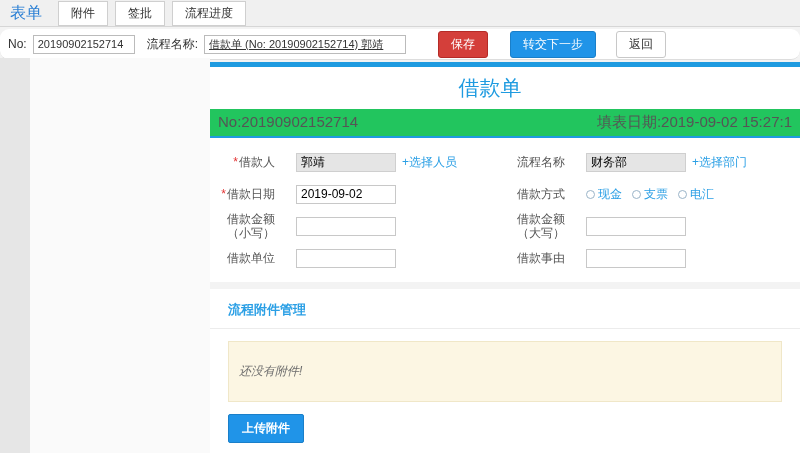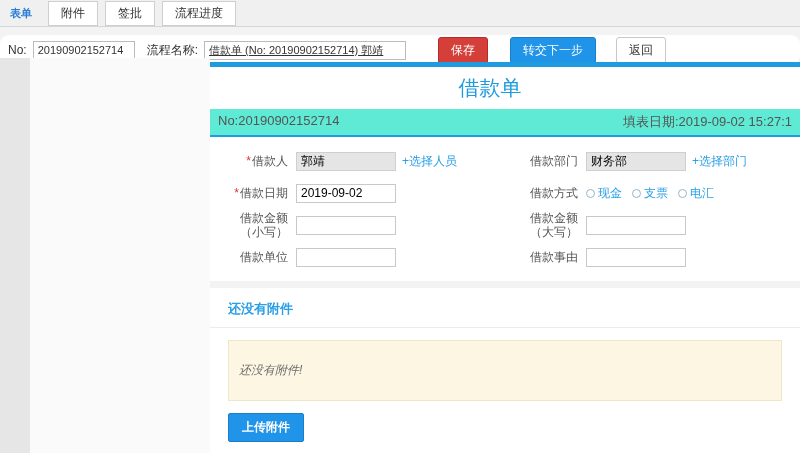--- a/index.html
+++ b/index.html
@@ -2,25 +2,25 @@
 <html><head>
 <meta charset="utf-8">
 <style>
   * { margin:0; padding:0; box-sizing:border-box; }
   html,body { width:800px; height:453px; overflow:hidden; background:#f3f3f3;
     font-family:"Liberation Sans", sans-serif; }
   
   .tabbar { position:absolute; left:0; top:0; width:800px; height:27px;
     background:#f0f0f0; border-bottom:1px solid #d6d6d6; display:flex;
     align-items:center; padding-left:10px; }
-  .tab-active { color:#2a7fd4; font-size:11px; font-weight:bold; margin-right:16px; cursor:pointer; }
+  .tab-active { color:#2a7fd4; font-size:16px; font-weight:normal; margin-right:16px; cursor:pointer; }
   .tab { background:#fff; border:1px solid #cfcfcf; font-size:12px; color:#333;
     padding:3px 12px; margin-right:7px; cursor:pointer; }
   
-  .toolbar { position:absolute; left:0; top:35px; width:800px; height:31px;
+  .toolbar { position:absolute; left:0; top:29px; width:800px; height:31px;
     background:#fff; border-bottom:1px solid #ddd; display:flex; align-items:center;
     padding-left:8px; font-size:12px; color:#333;border-radius:9px; }
   .tb-label { margin-right:6px; white-space:nowrap; }
   .tb-input { height:19px; border:1px solid #bbb; font-size:11px; padding:1px 4px;
     color:#333; font-family:"Liberation Sans", sans-serif; }
   .no-input { width:102px; margin-right:12px; }
   .name-input { width:202px;text-decoration:underline; }
   .btn { font-size:12px; padding:4px 12px; border-radius:3px; cursor:pointer;
     border:1px solid transparent; white-space:nowrap;text-align:right; }
   .btn-save { margin-left:32px; background:#d43f3a; border-color:#b52b27; color:#fff; }
@@ -28,29 +28,29 @@
   .btn-back { margin-left:20px; background:#fff; border-color:#c8c8c8; color:#333; }
   
   .left-strip { position:absolute; left:0; top:58px; width:30px; height:395px; background:#e6e6e6; }
   .left-bg { position:absolute; left:30px; top:58px; width:180px; height:395px; background:#fafafa; }
   
   .main { position:absolute; left:210px; top:62px; width:590px; }
   .panel { background:#fff; }
   
   .form-panel { border-top:5px solid #1f9be0; }
   .form-title { text-align:center; color:#1f9be0; font-size:21px; padding:7px 30px 7px 0; }
-  .subheader { display:flex; justify-content:space-between; background:#5eead4;
-    font-size:13px; color:#555; padding:4px 8px;gap:40px; }
+  .subheader { display:flex; justify-content:space-between; background:#22c55e;
+    font-size:15px; color:#555; padding:4px 8px;gap:40px; }
   .blue-line { height:2px; background:#1f9be0; }
   .form-grid { padding:8px 0 8px 8px; }
   .form-row { display:flex; height:32px; align-items:center; }
   .fcell { display:flex; align-items:center; width:290px; }
   .fcell.rightc { width:292px; }
   .flabel { width:78px; text-align:right; font-size:12px; color:#555;
-    line-height:1.2; padding-right:8px; flex-shrink:0; }
+    line-height:1.2; padding-right:21px; flex-shrink:0; }
   .req { color:#e33333; margin-right:1px; }
   .fld { width:100px; height:19px; border:1px solid #c8c8c8; font-size:12px;
     padding:1px 4px; font-family:"Liberation Sans", sans-serif; }
   .fld.ro { background:#e5e5e5; border-color:#cfcfcf; }
   .flink { font-size:12px; color:#2a9fe5; margin-left:6px; white-space:nowrap;
     text-decoration:none; cursor:pointer; }
   .radio-group { display:flex; align-items:center; font-size:12px; color:#2a9fe5; }
   .radio-item { display:flex; align-items:center; margin-right:10px; cursor:pointer; }
   .radio-circle { width:9px; height:9px; border:1px solid #9ab4c8; border-radius:50%;
     background:#fff; margin-right:3px; flex-shrink:0; }
@@ -102,21 +102,21 @@
 
     <div class="form-grid">
 
       <div class="form-row">
         <div class="fcell">
           <span class="flabel"><span class="req">*</span><span>借款人</span></span>
           <input class="fld ro" value="郭靖" style="">
           <a class="flink">+选择人员</a>
         </div>
         <div class="fcell rightc">
-          <span class="flabel">借款部门</span>
+          <span class="flabel">流程名称</span>
           <input class="fld ro" value="财务部" style="">
           <a class="flink">+选择部门</a>
         </div>
       </div>
 
       <div class="form-row">
         <div class="fcell">
           <span class="flabel"><span class="req">*</span><span>借款日期</span></span>
           <input class="fld" value="2019-09-02" style="">
         </div>
@@ -157,21 +157,21 @@
         </div>
         <div class="fcell rightc">
           <span class="flabel">借款事由</span>
           <input class="fld" value="" style="">
         </div>
       </div>
     </div>
   </div>
 
   <div class="panel attach-panel">
-    <div class="sec-title blue">还没有附件</div>
+    <div class="sec-title blue">流程附件管理</div>
     <div class="notice">还没有附件!</div>
     <span class="upload-btn">上传附件</span>
   </div>
 
   <div class="panel approve-panel">
     <div class="sec-title red">流程签批意见</div>
 
   </div>
 
 </div>

